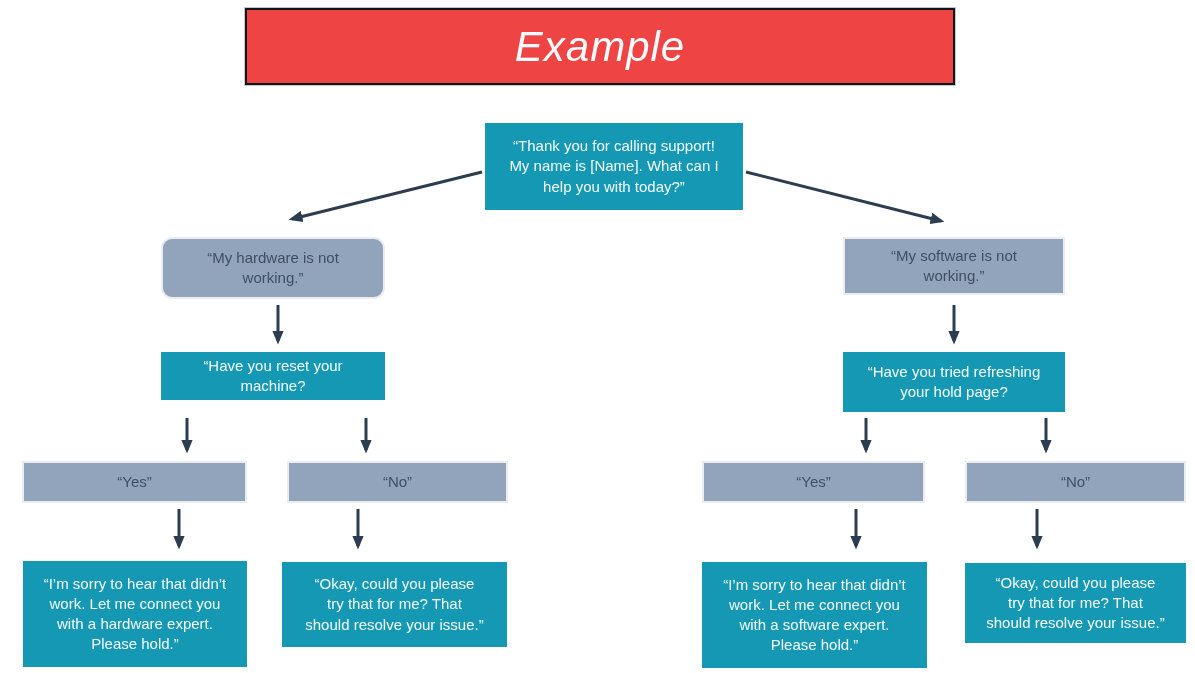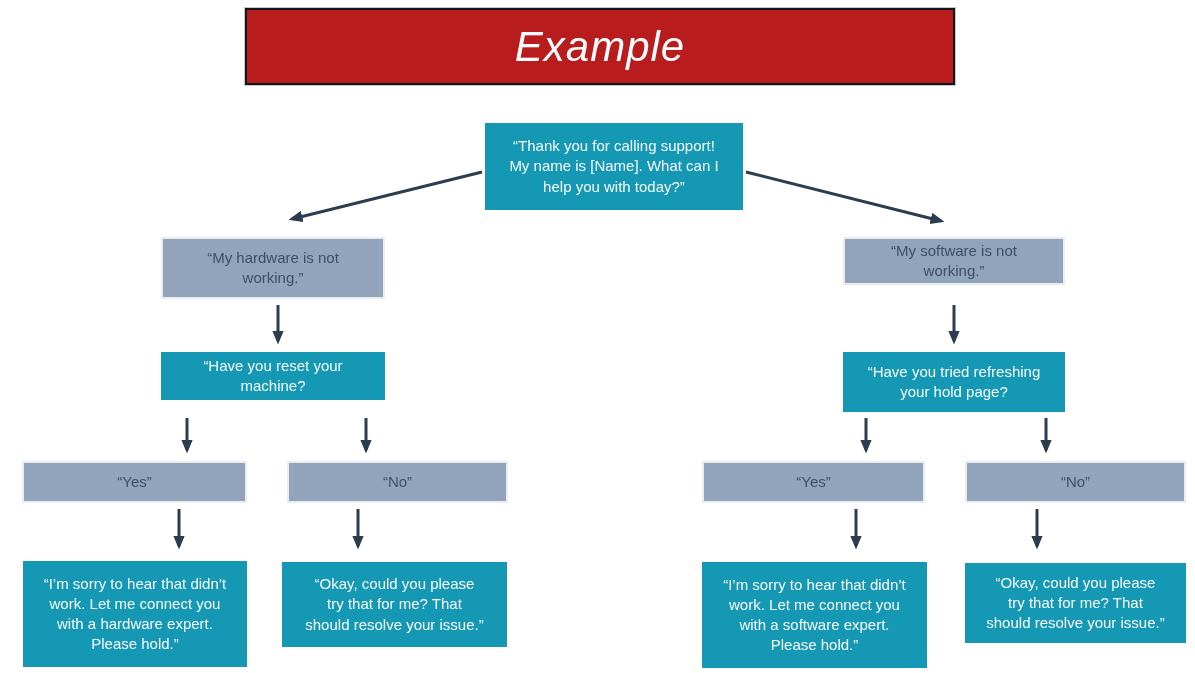--- a/index.html
+++ b/index.html
@@ -12,29 +12,29 @@
     position:absolute;box-sizing:border-box;
     display:flex;align-items:center;justify-content:center;
     text-align:center;white-space:pre-line;
     font-size:15px;line-height:1.34;padding:4px 12px;
   }
   .teal{background:#1598b4;color:#f6fbfd;}
   .gray{background:#92a4bc;color:#3f4e64;border:2px solid #e9edf2;}
 
   .title-bar{
     position:absolute;left:245px;top:8px;width:710px;height:77px;box-sizing:border-box;
-    background:#b91c1c;border:2px solid #10161d;box-shadow:0 0 0 1px #c6c6c6;
+    background:#ef4444;border:2px solid #10161d;box-shadow:0 0 0 1px #c6c6c6;
     display:flex;align-items:center;justify-content:center;
     color:#fafbfc;font-style:italic;font-size:42px;font-weight:300;letter-spacing:1px;
   }
 
   
   .n-root   {left:485px;top:123px;width:258px;height:87px;}
-  .n-issue-l{left:161px;top:237px;width:224px;height:62px;}
-  .n-issue-r{left:843px;top:237px;width:222px;height:48px;}
+  .n-issue-l{left:161px;top:237px;width:224px;height:62px;border-radius:11px;}
+  .n-issue-r{left:843px;top:237px;width:222px;height:58px;}
   .n-q-l    {left:161px;top:352px;width:224px;height:48px;}
   .n-q-r    {left:843px;top:352px;width:222px;height:60px;}
   .n-yes-l  {left:22px; top:461px;width:225px;height:42px;}
   .n-no-l   {left:287px;top:461px;width:221px;height:42px;}
   .n-yes-r  {left:702px;top:461px;width:223px;height:42px;}
   .n-no-r   {left:965px;top:461px;width:221px;height:42px;}
   .n-ryes-l {left:23px; top:561px;width:224px;height:106px;}
   .n-rno-l  {left:282px;top:562px;width:225px;height:85px;}
   .n-ryes-r {left:702px;top:562px;width:225px;height:106px;}
   .n-rno-r  {left:965px;top:563px;width:221px;height:80px;}

